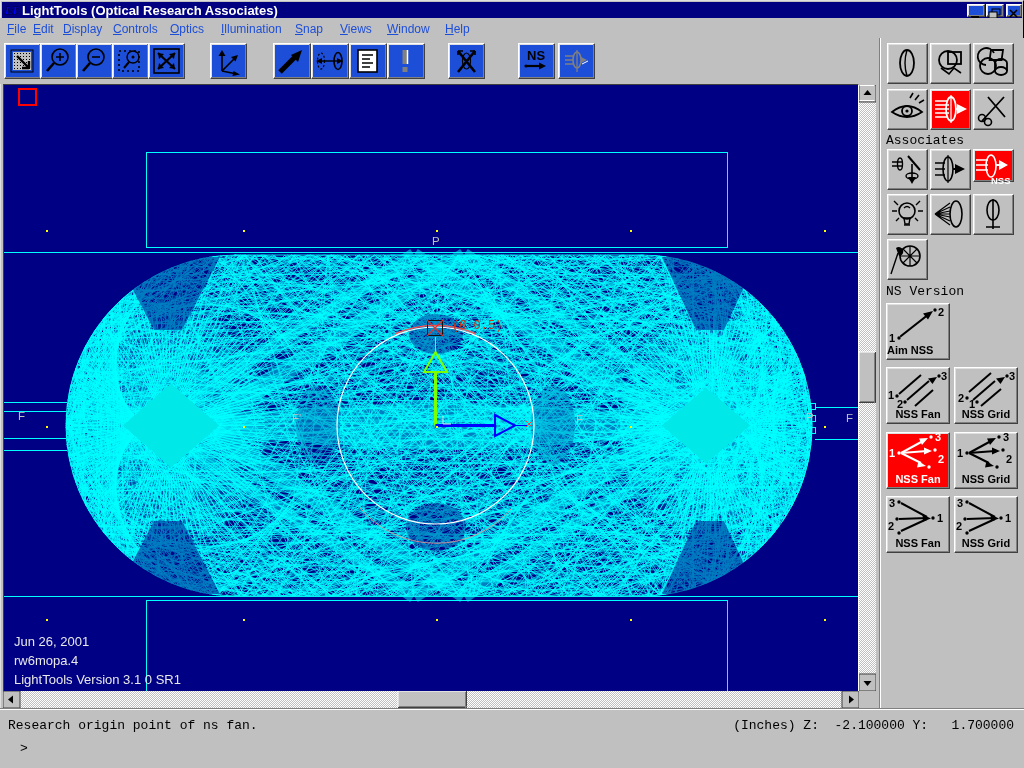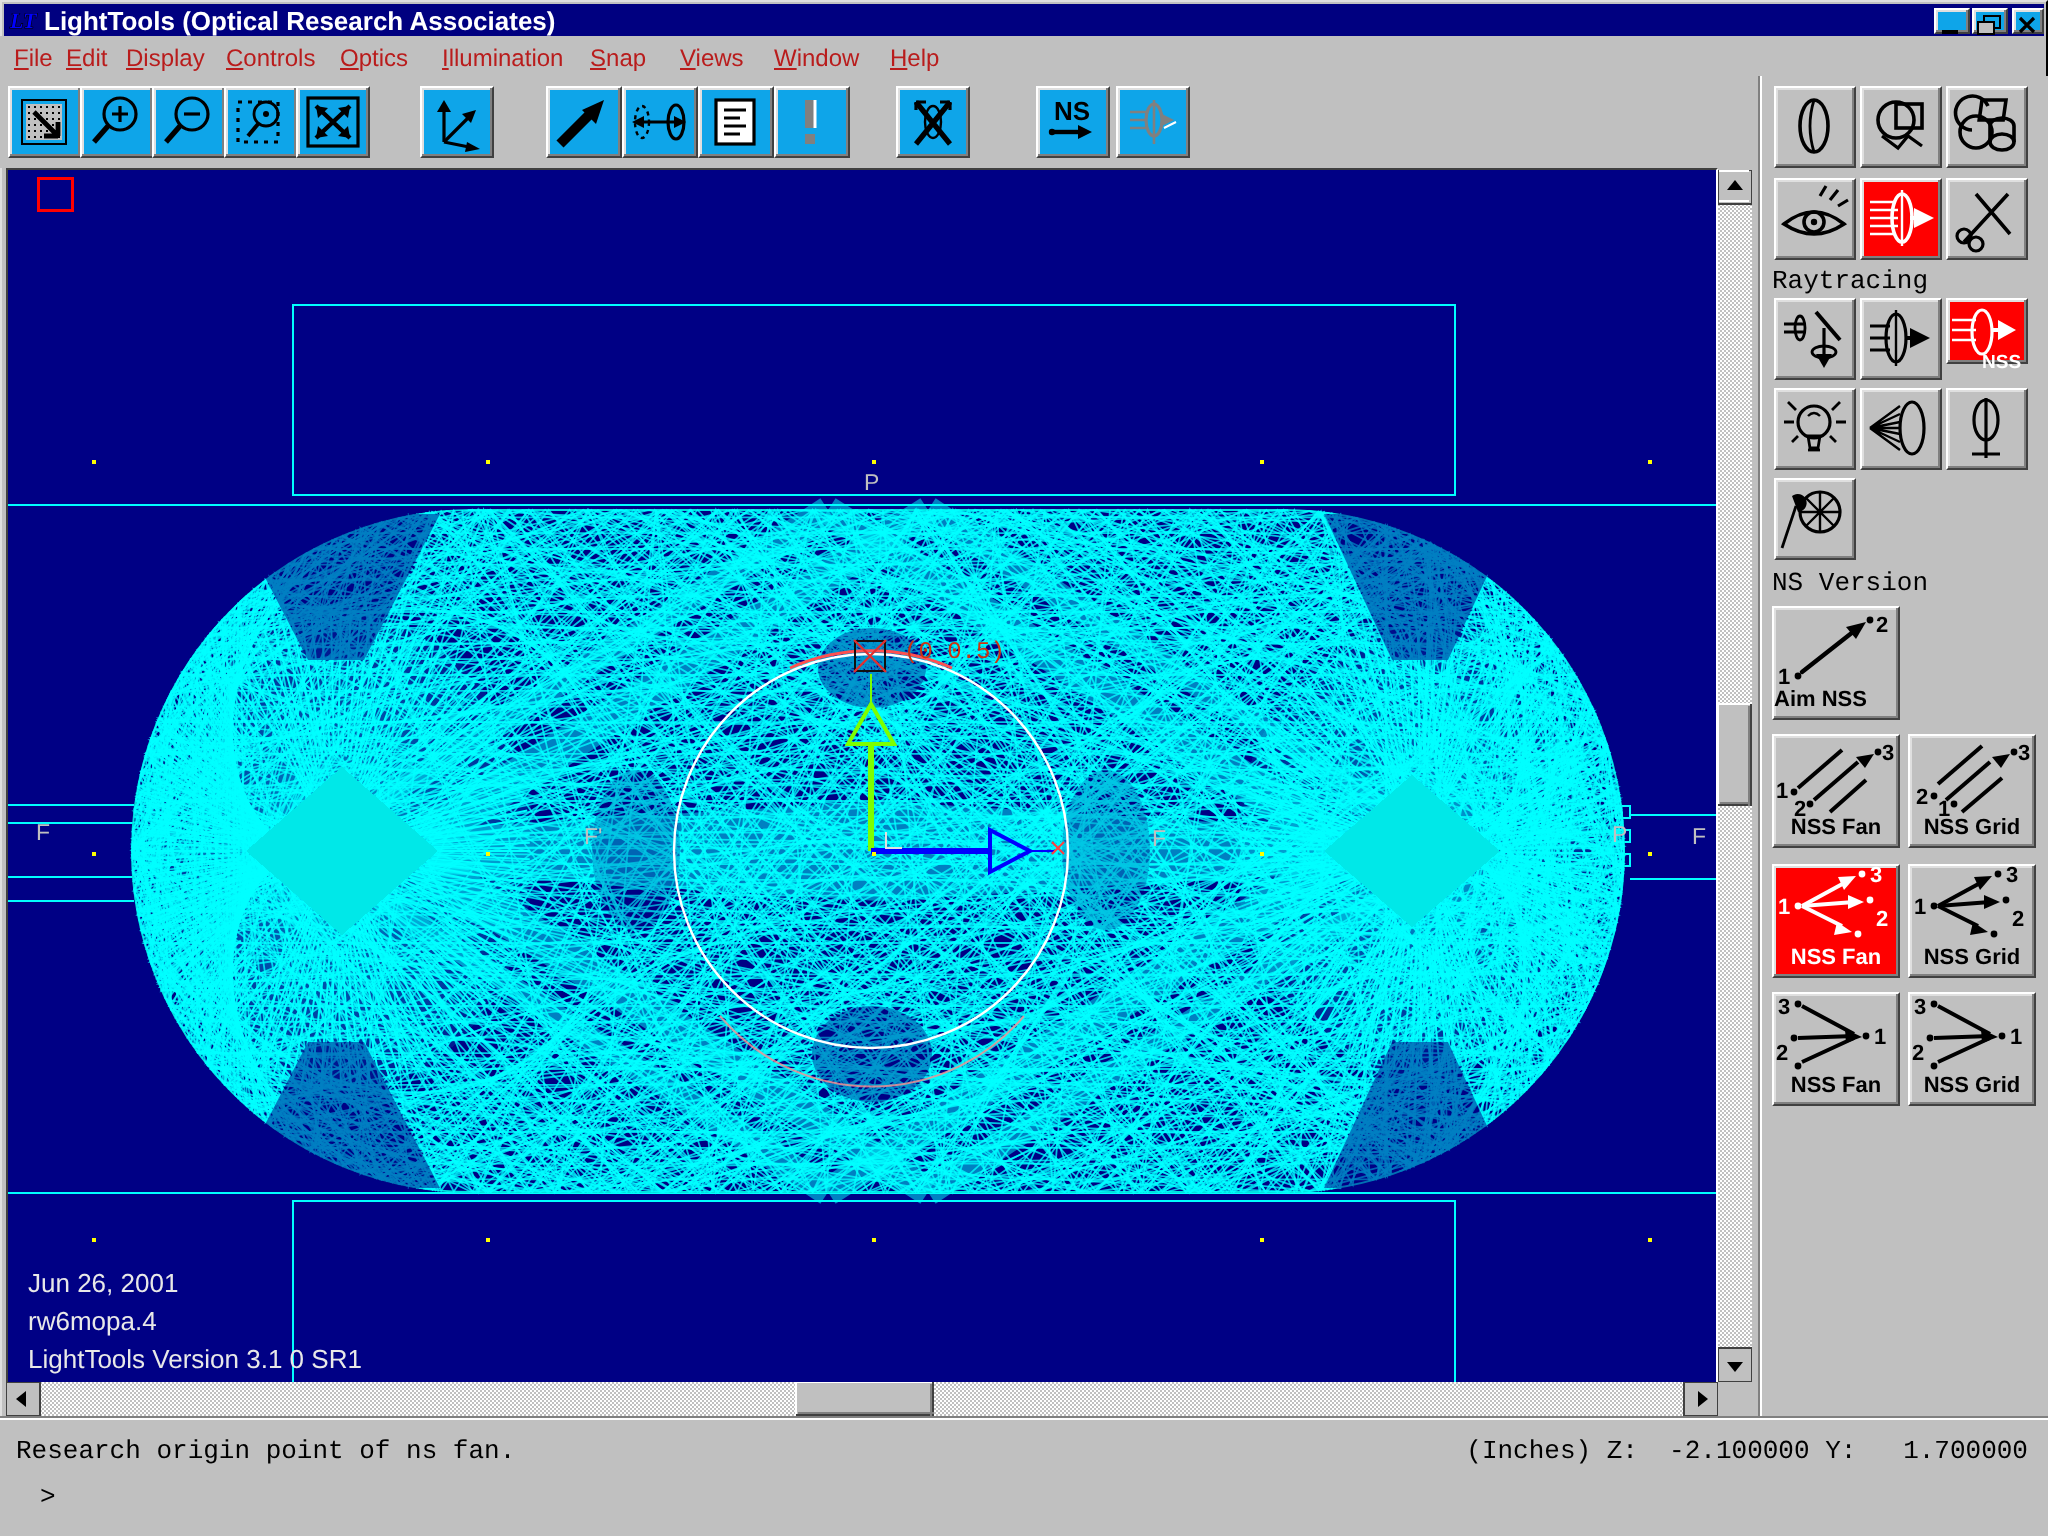--- a/index.html
+++ b/index.html
@@ -1,16 +1,16 @@
 <!DOCTYPE html>
 <html><head><meta charset="utf-8"><style>
 *{margin:0;padding:0;box-sizing:border-box}
 body{width:1024px;height:768px;background:#c0c0c0;font-family:"Liberation Sans",sans-serif;overflow:hidden;position:relative}
 .abs{position:absolute}
-.btn{position:absolute;background:#0ea5e9;border-top:1px solid #ffffff;border-left:1px solid #ffffff;border-right:1px solid #404040;border-bottom:1px solid #404040;box-shadow:inset -1px -1px 0 #808080,inset 1px 1px 0 #dfdfdf}
+.btn{position:absolute;background:#1d4ed8;border-top:1px solid #ffffff;border-left:1px solid #ffffff;border-right:1px solid #404040;border-bottom:1px solid #404040;box-shadow:inset -1px -1px 0 #808080,inset 1px 1px 0 #dfdfdf}
 .tbtn{width:37px;height:36px;top:43px}
 .mono{font-family:"Liberation Mono",monospace}
 </style></head>
 <body>
 
 <div class="abs" style="left:0;top:0;width:1024px;height:768px;border-top:1px solid #dfdfdf;border-left:1px solid #dfdfdf;border-right:1px solid #000;border-bottom:1px solid #000"></div>
 
 <div class="abs" style="left:2px;top:2px;width:1020px;height:16px;background:#000080"></div>
 <svg class="abs" style="left:4px;top:4px" width="16" height="12" viewBox="0 0 16 12">
  <text x="1" y="10" font-family="Liberation Serif" font-style="italic" font-weight="bold" font-size="11" fill="#0000ff" stroke="#000000" stroke-width="0.6" paint-order="stroke">LT</text>
@@ -21,21 +21,21 @@
       <rect x="3" y="8" width="8" height="2" fill="#000"></rect>
     </svg></div>
 <div class="btn" style="left:986px;top:4px;width:18px;height:13px"><svg width="16" height="11">
       <rect x="5" y="1" width="8" height="6" fill="none" stroke="#000"></rect>
       <rect x="2" y="4" width="8" height="6" fill="#c0c0c0" stroke="#000"></rect>
     </svg></div>
 <div class="btn" style="left:1006px;top:4px;width:16px;height:13px"><svg width="14" height="11">
       <path d="M3 2 L10 9 M10 2 L3 9" stroke="#000" stroke-width="1.6"></path>
     </svg></div>
 
-<div class="abs" style="left:0;top:18px;width:1002px;height:20px;background:#c0c0c0;font-size:12px;color:#b91c1c">
+<div class="abs" style="left:0;top:18px;width:1002px;height:20px;background:#c0c0c0;font-size:12px;color:#1d4ed8">
 <span class="abs" style="left:7px;top:4px"><u>F</u>ile</span>
 <span class="abs" style="left:33px;top:4px"><u>E</u>dit</span>
 <span class="abs" style="left:63px;top:4px"><u>D</u>isplay</span>
 <span class="abs" style="left:113px;top:4px"><u>C</u>ontrols</span>
 <span class="abs" style="left:170px;top:4px"><u>O</u>ptics</span>
 <span class="abs" style="left:221px;top:4px"><u>I</u>llumination</span>
 <span class="abs" style="left:295px;top:4px"><u>S</u>nap</span>
 <span class="abs" style="left:340px;top:4px"><u>V</u>iews</span>
 <span class="abs" style="left:387px;top:4px"><u>W</u>indow</span>
 <span class="abs" style="left:445px;top:4px"><u>H</u>elp</span>
@@ -862,21 +862,21 @@
       <path d="M4 11h12M4 15h14M4 19h14M4 23h14M4 27h12" stroke="#fff" stroke-width="1.3"></path>
       <path d="M24 19 L34 19" stroke="#fff" stroke-width="2"></path>
       <path d="M36 19 l-10 -5 v10 z" fill="#fff"></path>
       <path d="M20 5 v28" stroke="#fff" stroke-width="1.2"></path>
     </svg></div>
 <div class="btn" style="left:973px;top:89px;width:41px;height:41px;background:#c0c0c0"><svg width="39" height="39" viewBox="0 0 39 39">
       <path d="M8 31 L30 7 M14 7 L31 27" stroke="#000" fill="none" stroke-width="1.8"></path>
       <circle cx="8" cy="28" r="3.5" stroke="#000" fill="none" stroke-width="1.6"></circle>
       <circle cx="14" cy="32" r="3.5" stroke="#000" fill="none" stroke-width="1.6"></circle>
     </svg></div>
-<div class="abs mono" style="left:886px;top:133px;font-size:13px;color:#000">Raytracing</div>
+<div class="abs mono" style="left:886px;top:133px;font-size:13px;color:#000">Associates</div>
 <div class="btn" style="left:887px;top:149px;width:41px;height:41px;background:#c0c0c0"><svg width="39" height="39" viewBox="0 0 39 39">
       <path d="M4 12 h10 M4 16 h10" stroke="#000" stroke-width="1.4"></path>
       <ellipse cx="12" cy="14" rx="2.5" ry="6" stroke="#000" fill="none" stroke-width="1.4"></ellipse>
       <path d="M20 6 L32 20" stroke="#000" stroke-width="2"></path>
       <ellipse cx="24" cy="26" rx="6" ry="3" stroke="#000" fill="none" stroke-width="1.4"></ellipse>
       <path d="M24 14 v14" stroke="#000" stroke-width="1.6"></path>
       <path d="M24 34 l-4 -7 h8 z" fill="#000"></path>
     </svg></div>
 <div class="btn" style="left:930px;top:149px;width:41px;height:41px;background:#c0c0c0"><svg width="39" height="39" viewBox="0 0 39 39">
       <ellipse cx="17" cy="19" rx="5" ry="12" stroke="#000" fill="none" stroke-width="1.6"></ellipse>

